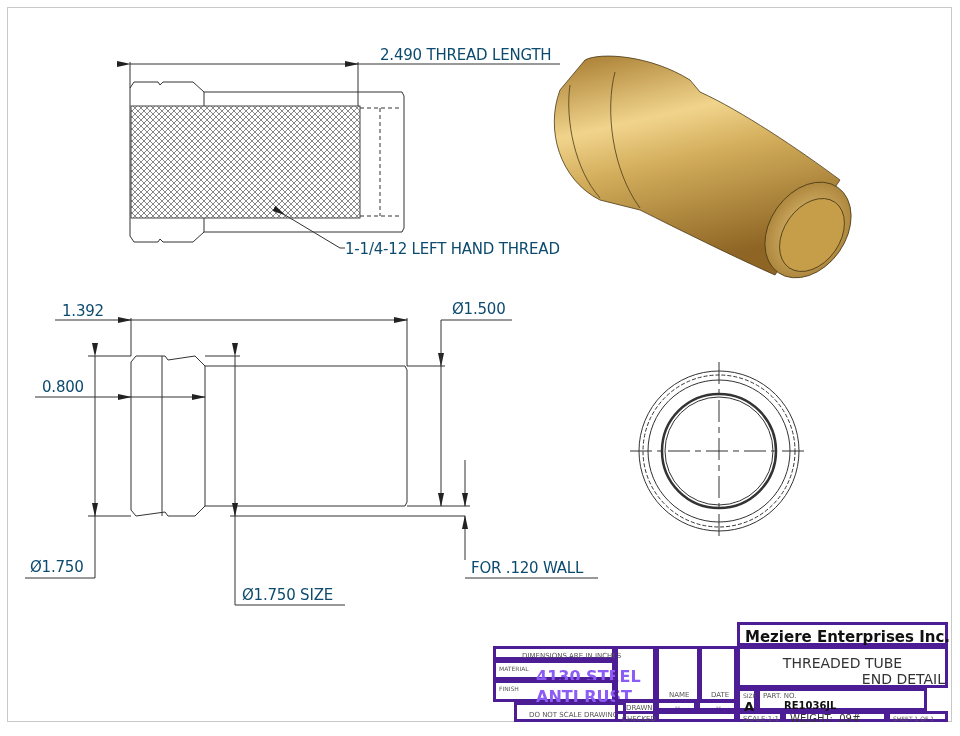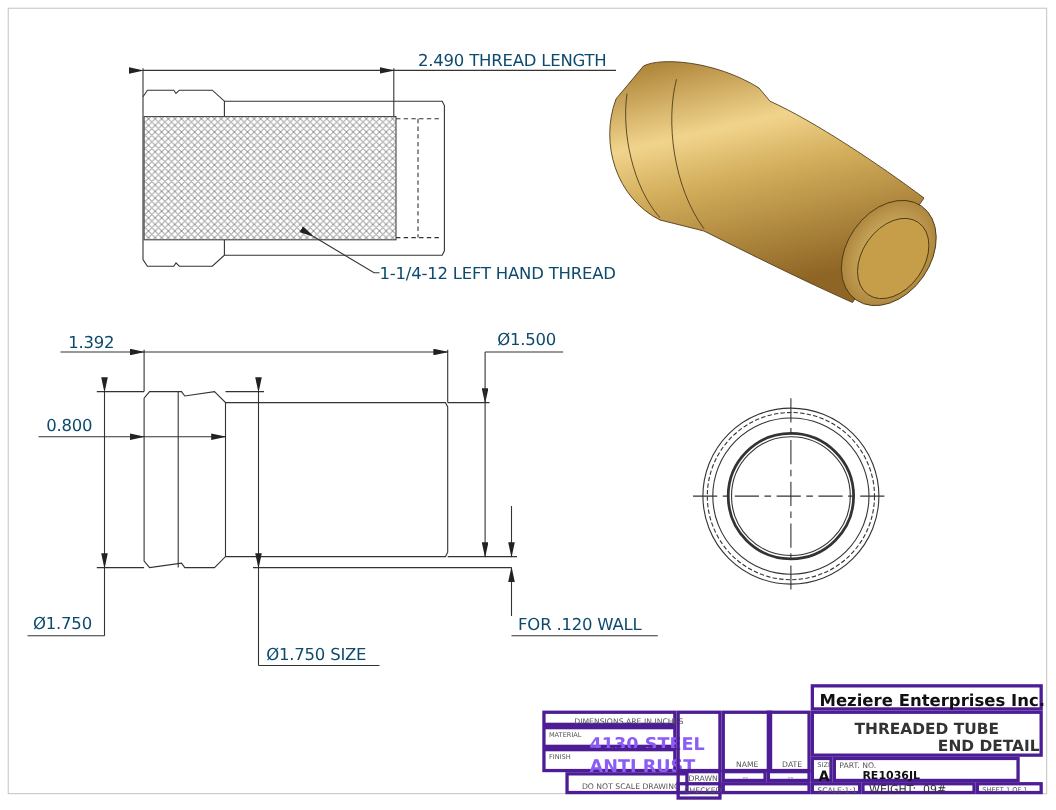--- a/index.html
+++ b/index.html
@@ -115,21 +115,21 @@
 <span class="lbl" style="left:42px;top:378px;">0.800</span>
 <span class="lbl" style="left:30px;top:558px;">Ø1.750</span>
 <span class="lbl" style="left:242px;top:586px;">Ø1.750 SIZE</span>
 <span class="lbl" style="left:452px;top:300px;">Ø1.500</span>
 <span class="lbl" style="left:471px;top:559px;">FOR .120 WALL</span>
 
 <div>
   <div class="tb" style="left:737px;top:622px;width:211px;height:24px;">
     <span style="left:5px;top:3px;font-size:15px;font-weight:bold;color:#111;">Meziere Enterprises Inc.</span>
   </div>
-  <div class="tb" style="left:737px;top:646px;width:211px;height:42px;font-weight:bold;">
+  <div class="tb" style="left:737px;top:646px;width:211px;height:42px;">
     <span style="left:0;width:100%;text-align:center;top:6px;font-size:14px;color:#333;">THREADED TUBE</span>
     <span style="left:0;width:100%;text-align:right;top:22px;font-size:14px;color:#333;">END DETAIL</span>
   </div>
   <div class="tb" style="left:493px;top:646px;width:122px;height:14px;">
     <span style="left:10px;top:3px;padding-left:16px;">DIMENSIONS ARE IN INCHES</span>
   </div>
   <div class="tb" style="left:493px;top:660px;width:122px;height:20px;">
     <span style="left:3px;top:2px;font-size:6px;">MATERIAL</span>
     <span class="big" style="left:40px;top:4px;">4130 STEEL</span>
   </div>
@@ -140,21 +140,21 @@
   <div class="tb" style="left:493px;top:702px;width:112px;height:20px;margin-left:21px;">
     <span style="left:12px;top:6px;">DO NOT SCALE DRAWING</span>
   </div>
   <div class="tb" style="left:615px;top:646px;width:41px;height:56px;"></div>
   <div class="tb" style="left:656px;top:646px;width:41px;height:56px;padding-left:40px;">
     <span style="left:10px;top:42px;">NAME</span>
   </div>
   <div class="tb" style="left:697px;top:646px;width:40px;height:56px;">
     <span style="left:11px;top:42px;">DATE</span>
   </div>
-  <div class="tb" style="left:615px;top:700px;width:41px;height:27px;">
+  <div class="tb" style="left:615px;top:700px;width:41px;height:14px;">
     <span style="left:8px;top:1px;">DRAWN</span>
   </div>
   <div class="tb" style="left:656px;top:700px;width:41px;height:11px;">
     <span style="left:16px;top:0px;">--</span>
   </div>
   <div class="tb" style="left:697px;top:700px;width:40px;height:11px;">
     <span style="left:16px;top:0px;">--</span>
   </div>
   <div class="tb" style="left:615px;top:711px;width:41px;height:11px;">
     <span style="left:4px;top:1px;">CHECKED</span>

